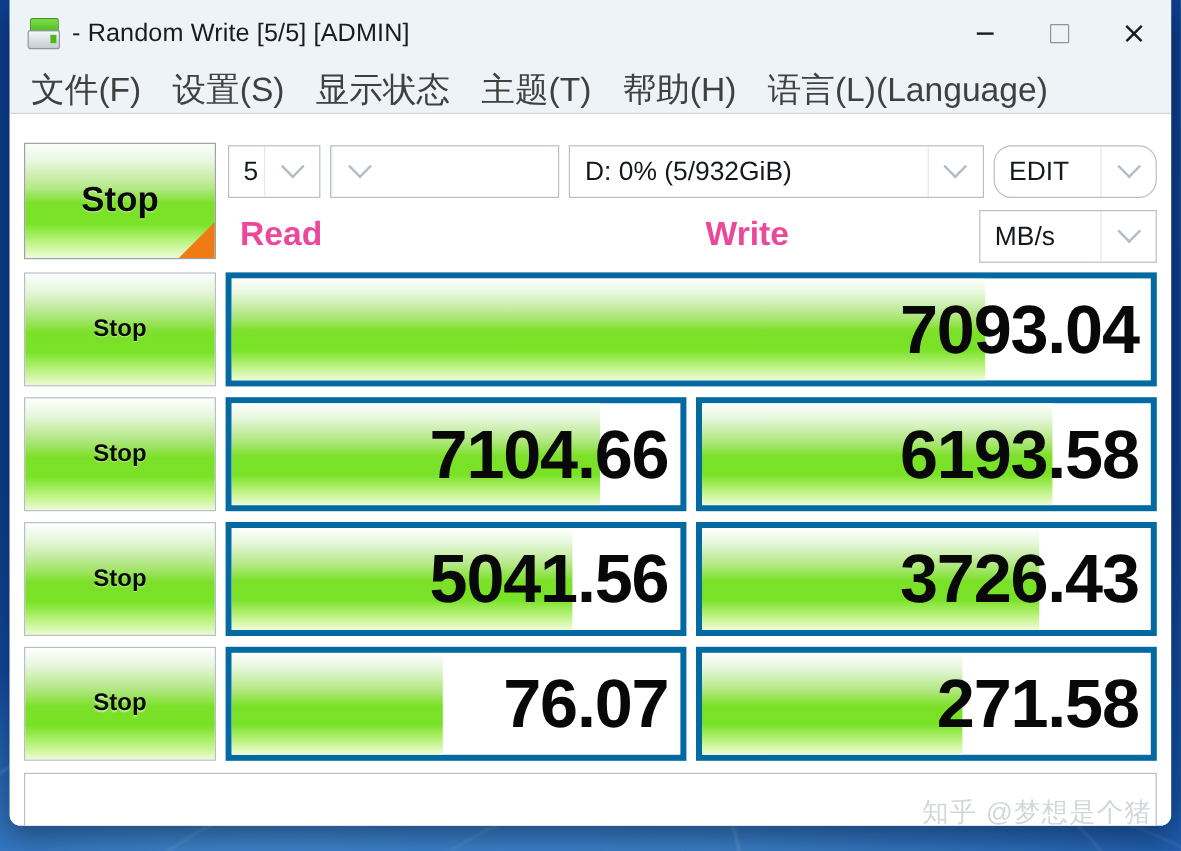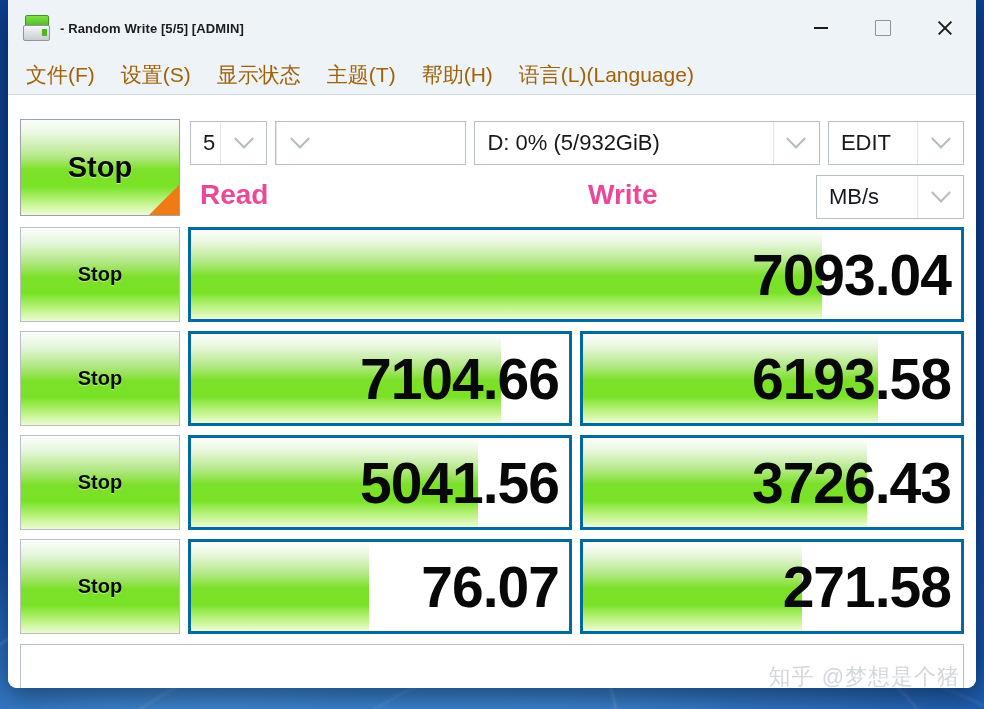--- a/index.html
+++ b/index.html
@@ -75,25 +75,24 @@
     border: 1px solid #8d969d;
     border-radius: 2px;
   }
   #app-icon .disk-led {
     position: absolute; left: 20px; top: 16px;
     width: 5px; height: 7px;
     background: #4cb81c;
   }
   #title-text {
     margin-left: 8px;
-    font-size: 13px;
+    font-size: 21px;
     color: #1b1b1b;
     white-space: nowrap;
     letter-spacing: 0.1px;
-    font-weight: bold;
   }
   #win-controls {
     margin-left: auto;
     display: flex;
     height: 100%;
   }
   .win-btn {
     width: 62px;
     height: 100%;
     display: flex;
@@ -116,22 +115,22 @@
     height: 38px;
     background: #eef3f8;
     display: flex;
     align-items: center;
     padding-left: 18px;
     gap: 26px;
     flex: 0 0 auto;
     border-bottom: 1px solid #cfd8e0;
   }
   .menu-item {
-    font-size: 21px;
-    color: #a16207;
+    font-size: 28px;
+    color: #404040;
     cursor: default;
     white-space: nowrap;
   }
 
   
   #client {
     flex: 1 1 auto;
     background: #ffffff;
     padding: 24px 12px 0 12px;
     box-sizing: border-box;
@@ -213,21 +212,21 @@
   }
   .chev {
     width: 12px; height: 12px;
     border-right: 2px solid #b4bcc4;
     border-bottom: 2px solid #b4bcc4;
     transform: rotate(45deg) translate(-3px,-3px);
   }
   #combo-count { width: 84px; }
   #combo-size  { width: 208px; }
   #combo-drive { width: 376px; }
-  #combo-edit  { width: 148px; }
+  #combo-edit  { width: 148px; border-radius: 15px; }
 
   
   #combo-units {
     position: absolute;
     right: 0; top: 56px;
     width: 148px;
   }
 
   
   #headers {
@@ -271,21 +270,21 @@
     cursor: default;
   }
   .row-stop .label {
     font-size: 20px;
     font-weight: bold;
     color: #0a0a0a;
     text-shadow: 0 1px 1px rgba(255,255,255,0.5);
   }
   .score {
     flex: 1 1 0;
-    border: 3px solid #0369a1;
+    border: 5px solid #0369a1;
     background: #ffffff;
     position: relative;
     overflow: hidden;
     cursor: default;
   }
   .score .fill {
     position: absolute;
     left: 0; top: 0; bottom: 0;
     background: linear-gradient(to bottom,
       #fdfffd 0%, #e8f7de 14%, #b3e884 36%, #7ce029 52%,

